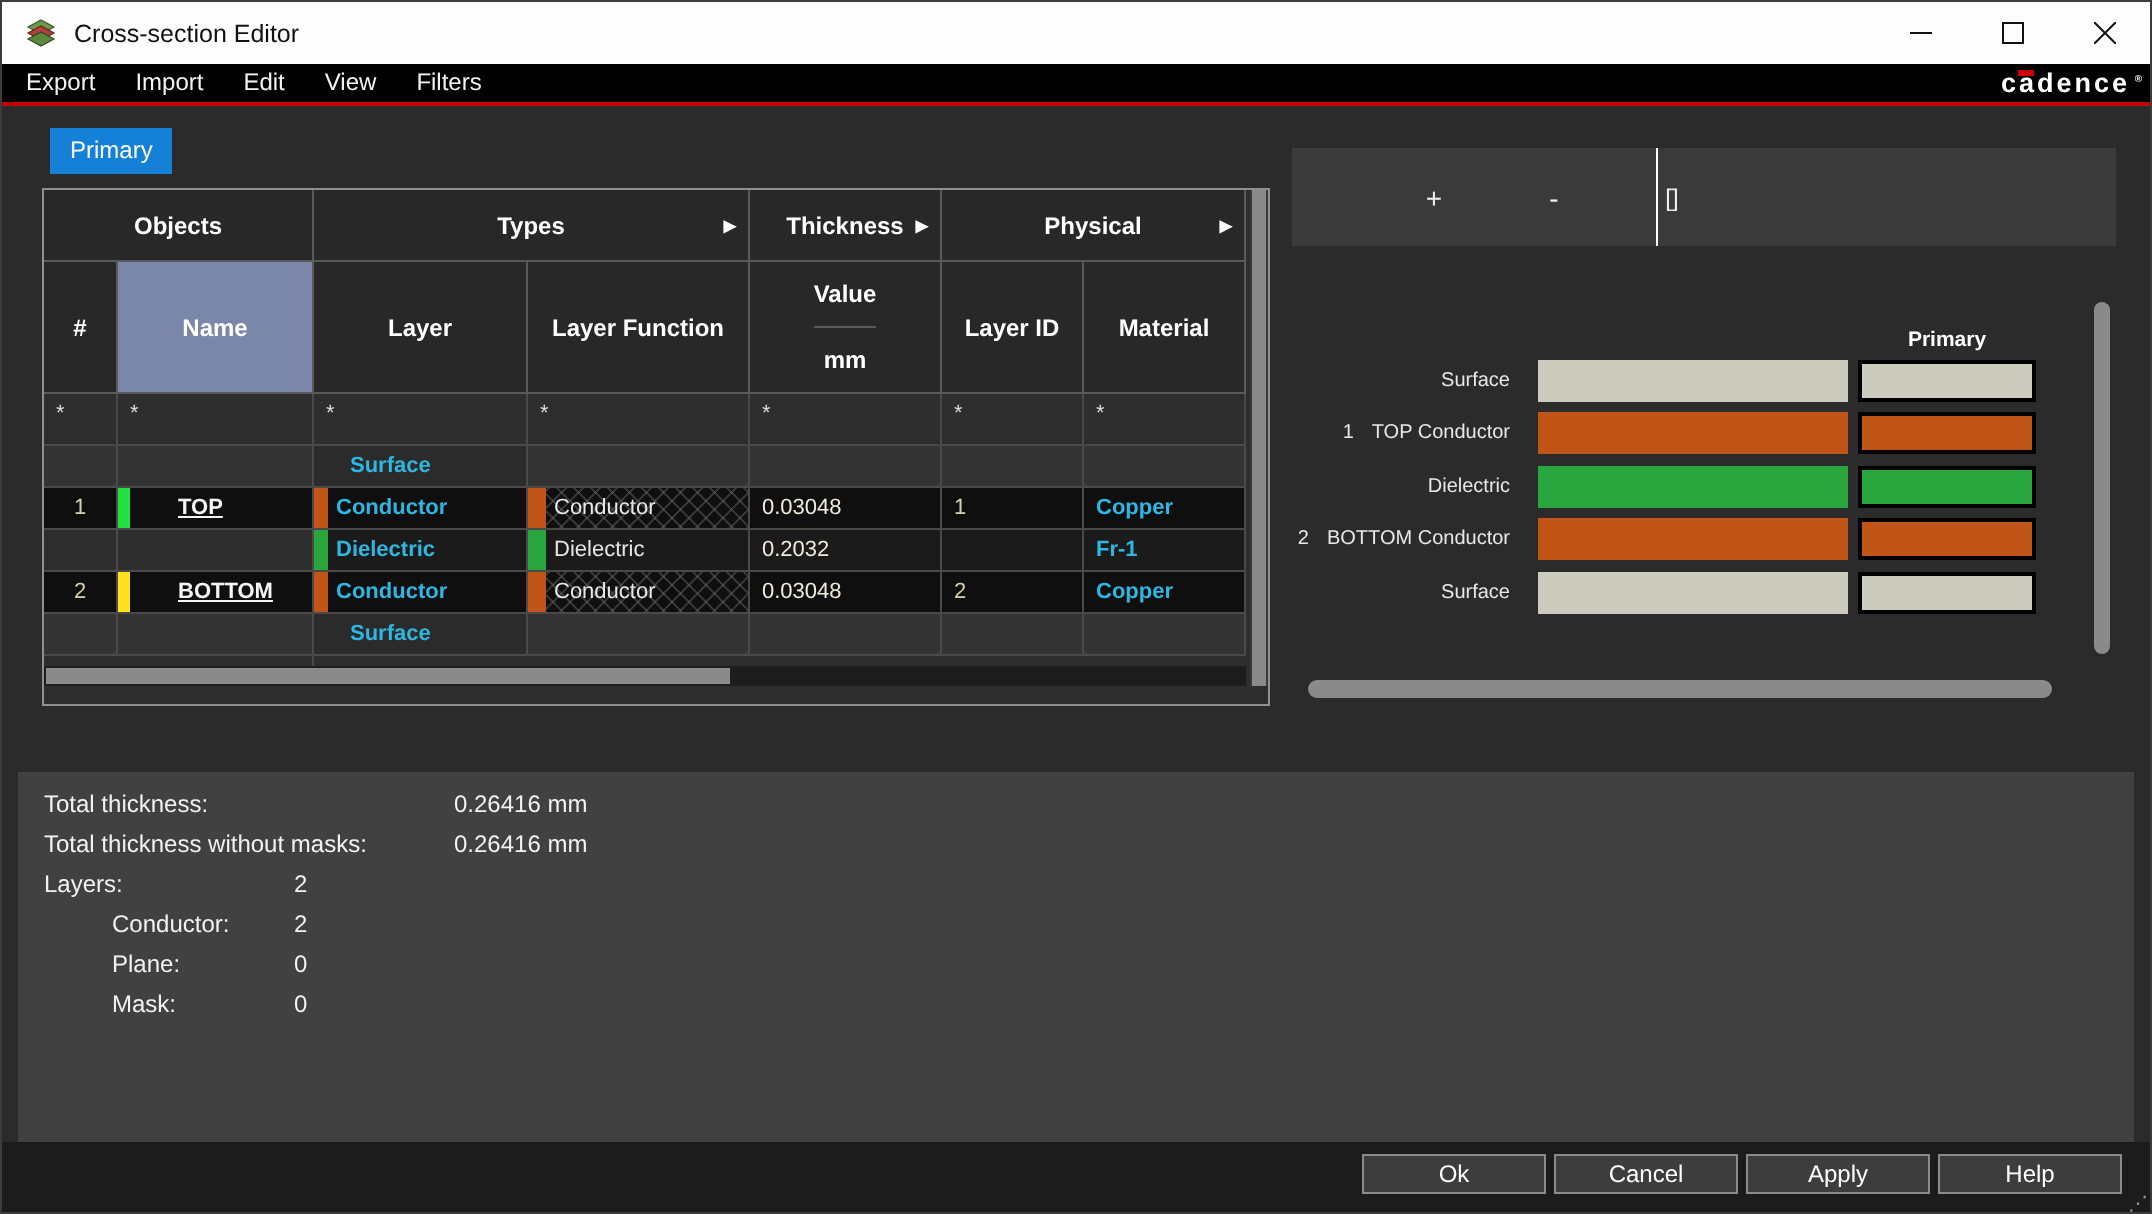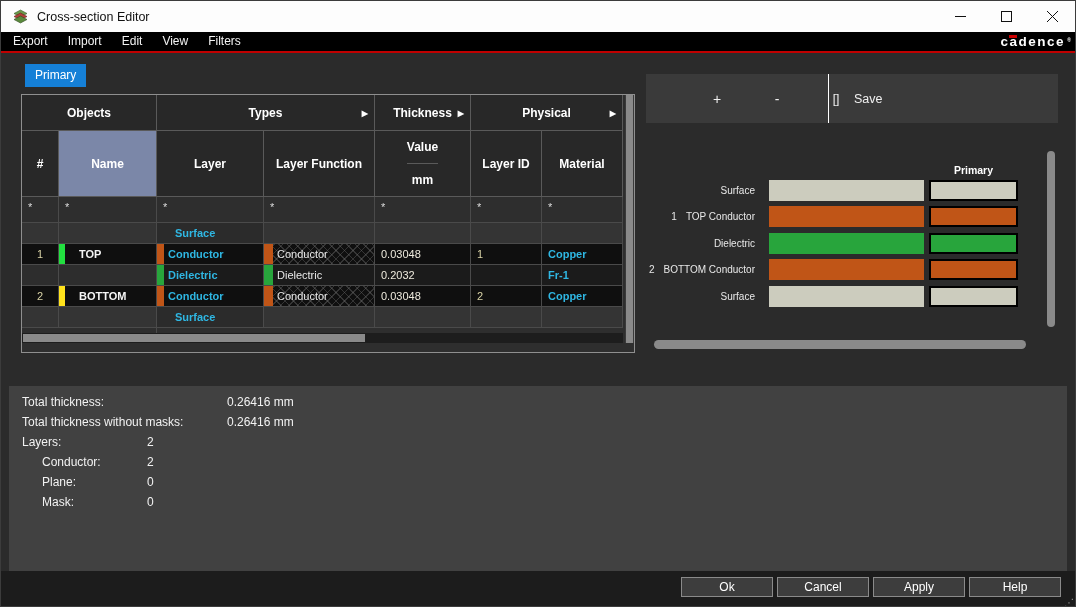--- a/index.html
+++ b/index.html
@@ -50,21 +50,21 @@
   .drow .cell { height:21px; line-height:20px; font-size:11px; }
   .row-surface .cell { background:#343434; }
   .row-surface .c-layer { background:#2b2b2b; }
   .row-conductor .cell { background:#0f0f0f; }
   .row-dielectric .cell { background:#1b1b1b; }
   .row-dielectric .c-num, .row-dielectric .c-name { background:#2d2d2d; }
 
   .c-num { color:#d9d3a6; text-align:center; }
   .c-name { display:flex; }
   .rswatch { width:6px; height:100%; flex:none; }
-  .c-name .txt { font-weight:bold; color:#f5f5f5; padding-left:14px; }
+  .c-name .txt { font-weight:bold; color:#f5f5f5; padding-left:24px;text-decoration:underline; }
   .c-layer { display:flex; }
   .lswatch { width:7px; height:100%; flex:none; }
   .c-layer .txt { font-weight:bold; color:#2fb7e3; padding-left:4px; }
   .row-surface .c-layer .txt { padding-left:11px; }
   .c-lf { display:flex; }
   .lfswatch { width:9px; height:100%; flex:none; }
   .row-conductor .lfswatch { background-image:
       repeating-linear-gradient(45deg, rgba(0,0,0,.65) 0 1px, transparent 1px 4px),
       repeating-linear-gradient(-45deg, rgba(0,0,0,.65) 0 1px, transparent 1px 4px); }
   .row-conductor .c-lf { background-image:
@@ -103,21 +103,21 @@
 
   
   .bottom-tabs { position:absolute; left:13px; top:311px; display:flex; gap:3px; }
   .btab { height:21px; padding:0 8px; background:#6f6f6f; color:#fff; font-size:11.5px; line-height:21px; white-space:nowrap; }
   .btab.active { background:#1580d7; }
 
   
   .info-panel { position:absolute; left:8px; top:333px; width:1058px; height:185px; background:#414141; padding-top:9px; }
   .inf-row { position:relative; height:20px; font-size:12px; color:#f2f2f2; }
   .inf-label { position:absolute; left:13px; }
-  .inf-row.indent .inf-label { left:33px; }
+  .inf-row.indent .inf-label { left:47px; }
   .inf-val-far { position:absolute; left:218px; }
   .inf-val-near { position:absolute; left:138px; }
 
   
   .bottom-strip { position:absolute; left:0; top:518px; width:100%; height:35px; background:#1c1c1c; }
   .actions { position:absolute; right:14px; top:524px; display:flex; gap:4px; }
   .abtn { width:92px; height:20px; background:#3d3d3d; border:1px solid #8a8a8a; color:#fff; font-size:12px; font-family:"Liberation Sans",sans-serif; line-height:18px; text-align:center; cursor:default; }
   .grip { position:absolute; right:1px; bottom:-2px; font-size:10px; color:#9a9a9a; }
 </style>
 </head>
@@ -316,21 +316,20 @@
       <div class="t-vscroll">
           <div class="thumb"></div>
         </div>
     </div>
 
     <div class="rtoolbar">
       <button class="rtb rtb-add">+</button>
       <button class="rtb rtb-del">-</button>
       <button class="rtb rtb-brk">[]</button>
       <div class="rtb-div"></div>
-      <button class="rtb rtb-save">Save</button>
     </div>
 
     <div class="stack-col-header">Primary</div>
 
     <div class="s-row" style="top:127px">
       <div class="s-label">
           <span></span>
           <span>Surface</span>
         </div>
       <div class="s-bar-wide" style="background: rgb(204, 204, 190);"></div>

